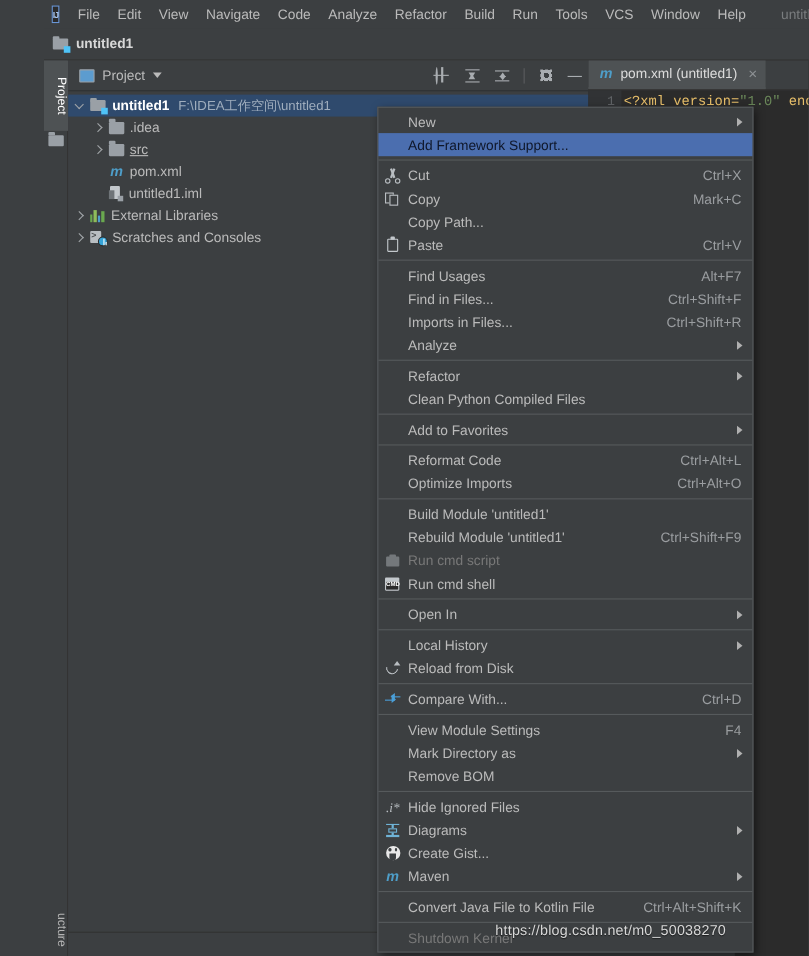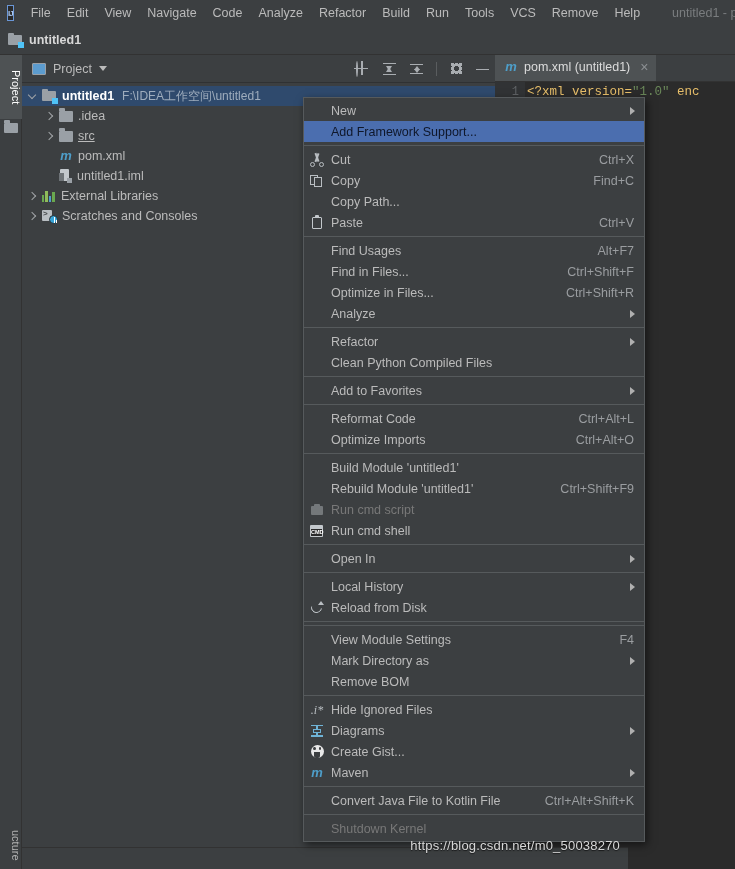--- a/index.html
+++ b/index.html
@@ -4,21 +4,21 @@
 <style>
   * { box-sizing: border-box; margin: 0; padding: 0; }
   html, body {
     width: 735px; height: 869px;
     background: #3c3f41;
     font-family: "Liberation Sans", sans-serif;
     font-size: 12px;
     color: #bbbbbb;
     overflow: hidden;
   }
-  #app { position: relative; width: 628px; height: 869px; }
+  #app { position: relative; width: 628px; height: 869px; margin-left: 40px; }
 
   
   .menubar {
     position: absolute; left: 0; top: 0; width: 735px; height: 26px;
     background: #3c3f41;
     display: flex; align-items: center;
   }
   .logo {
     width: 16px; height: 16px; margin-left: 7px; margin-right: 9px;
     border: 1px solid #6a96d6; background: #2b2b2b;
@@ -385,21 +385,21 @@
         <div class="menubar-item">Edit</div>
         <div class="menubar-item">View</div>
         <div class="menubar-item">Navigate</div>
         <div class="menubar-item">Code</div>
         <div class="menubar-item">Analyze</div>
         <div class="menubar-item">Refactor</div>
         <div class="menubar-item">Build</div>
         <div class="menubar-item">Run</div>
         <div class="menubar-item">Tools</div>
         <div class="menubar-item">VCS</div>
-        <div class="menubar-item">Remove</div>
+        <div class="menubar-item">Window</div>
         <div class="menubar-item">Help</div>
       </div>
     <div class="win-title">untitled1 - pom.xml</div>
   </div>
 
   <div class="navbar">
     <div class="crumb">
       <span class="ic-module">
         <span class="f"></span>
           <span class="b"></span>
@@ -546,21 +546,21 @@
         </span>
         <span>Cut</span>
         <span class="acc">Ctrl+X</span>
       </div>
       <div class="mi">
         <span class="mi-ic ic-copy">
           <i></i>
           <b></b>
         </span>
         <span>Copy</span>
-        <span class="acc">Find+C</span>
+        <span class="acc">Mark+C</span>
       </div>
       <div class="mi">
         <span>Copy Path...</span>
       </div>
       <div class="mi">
         <span class="mi-ic ic-paste">
           <i></i>
           <b></b>
         </span>
         <span>Paste</span>
@@ -569,21 +569,21 @@
       <div class="msep"></div>
       <div class="mi">
         <span>Find Usages</span>
         <span class="acc">Alt+F7</span>
       </div>
       <div class="mi">
         <span>Find in Files...</span>
         <span class="acc">Ctrl+Shift+F</span>
       </div>
       <div class="mi">
-        <span>Optimize in Files...</span>
+        <span>Imports in Files...</span>
         <span class="acc">Ctrl+Shift+R</span>
       </div>
       <div class="mi">
         <span>Analyze</span>
         <span class="sub"></span>
       </div>
       <div class="msep"></div>
       <div class="mi">
         <span>Refactor</span>
         <span class="sub"></span>
@@ -638,20 +638,28 @@
         <span class="sub"></span>
       </div>
       <div class="mi">
         <span class="mi-ic ic-reload">
           <i></i>
           <b></b>
         </span>
         <span>Reload from Disk</span>
       </div>
       <div class="msep"></div>
+      <div class="mi">
+        <span class="mi-ic ic-compare">
+          <i></i>
+          <b></b>
+        </span>
+        <span>Compare With...</span>
+        <span class="acc">Ctrl+D</span>
+      </div>
       <div class="msep"></div>
       <div class="mi">
         <span>View Module Settings</span>
         <span class="acc">F4</span>
       </div>
       <div class="mi">
         <span>Mark Directory as</span>
         <span class="sub"></span>
       </div>
       <div class="mi">

